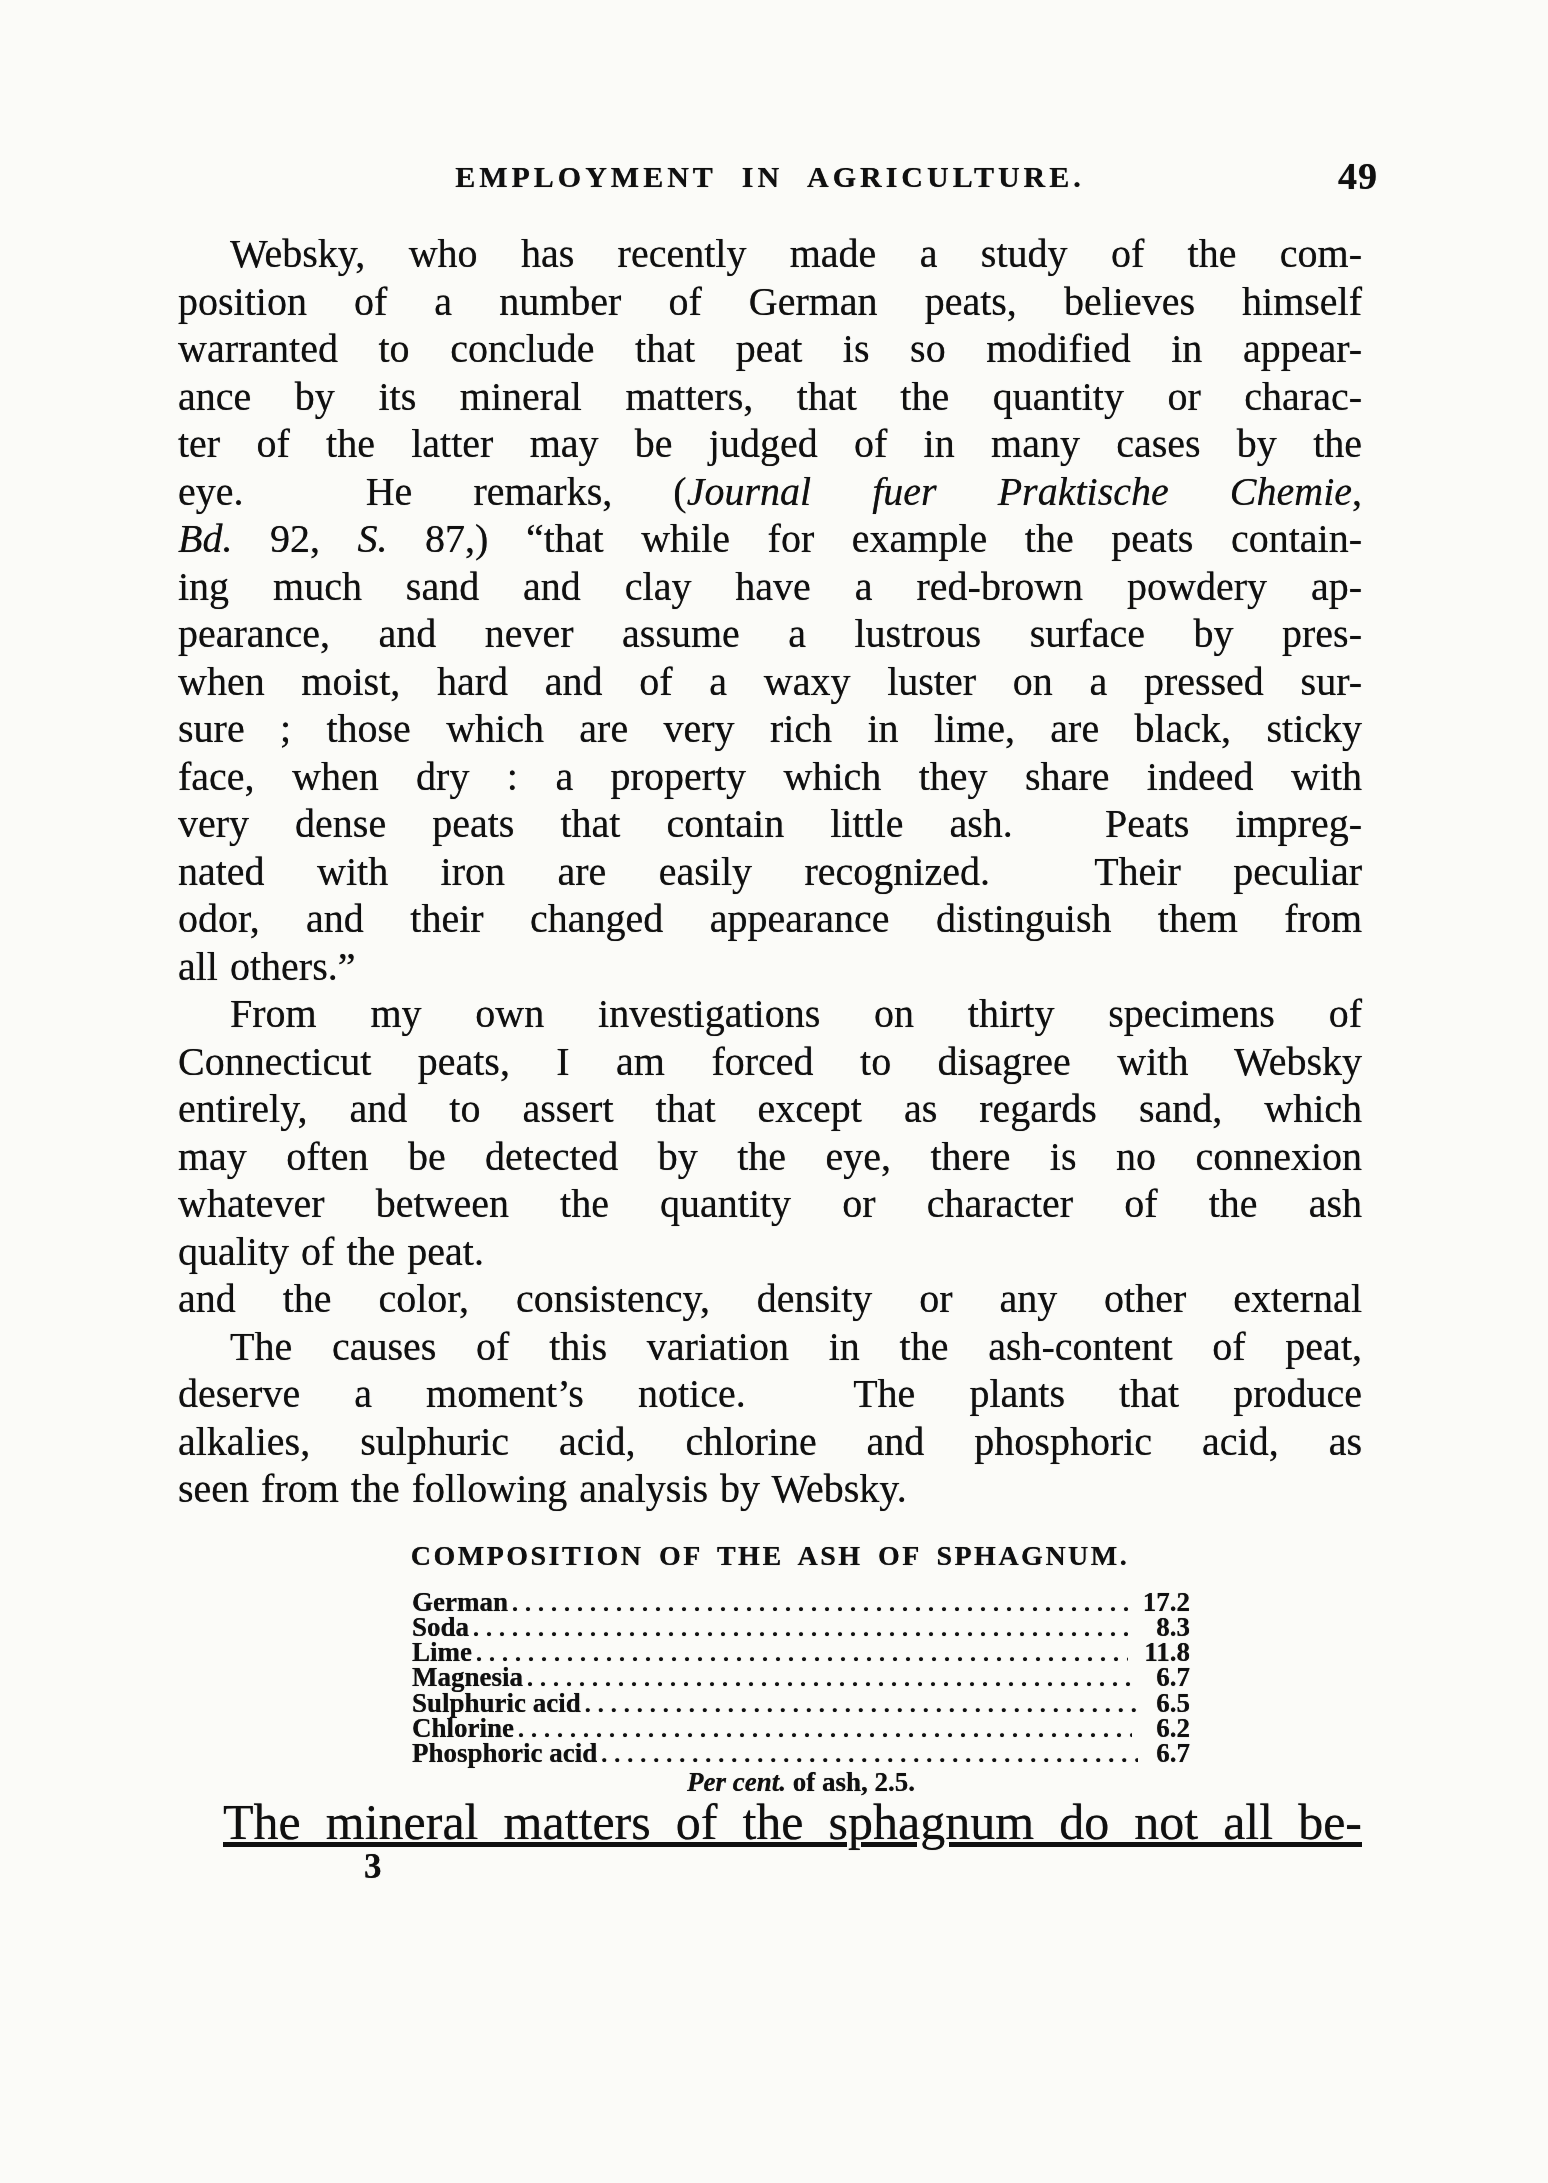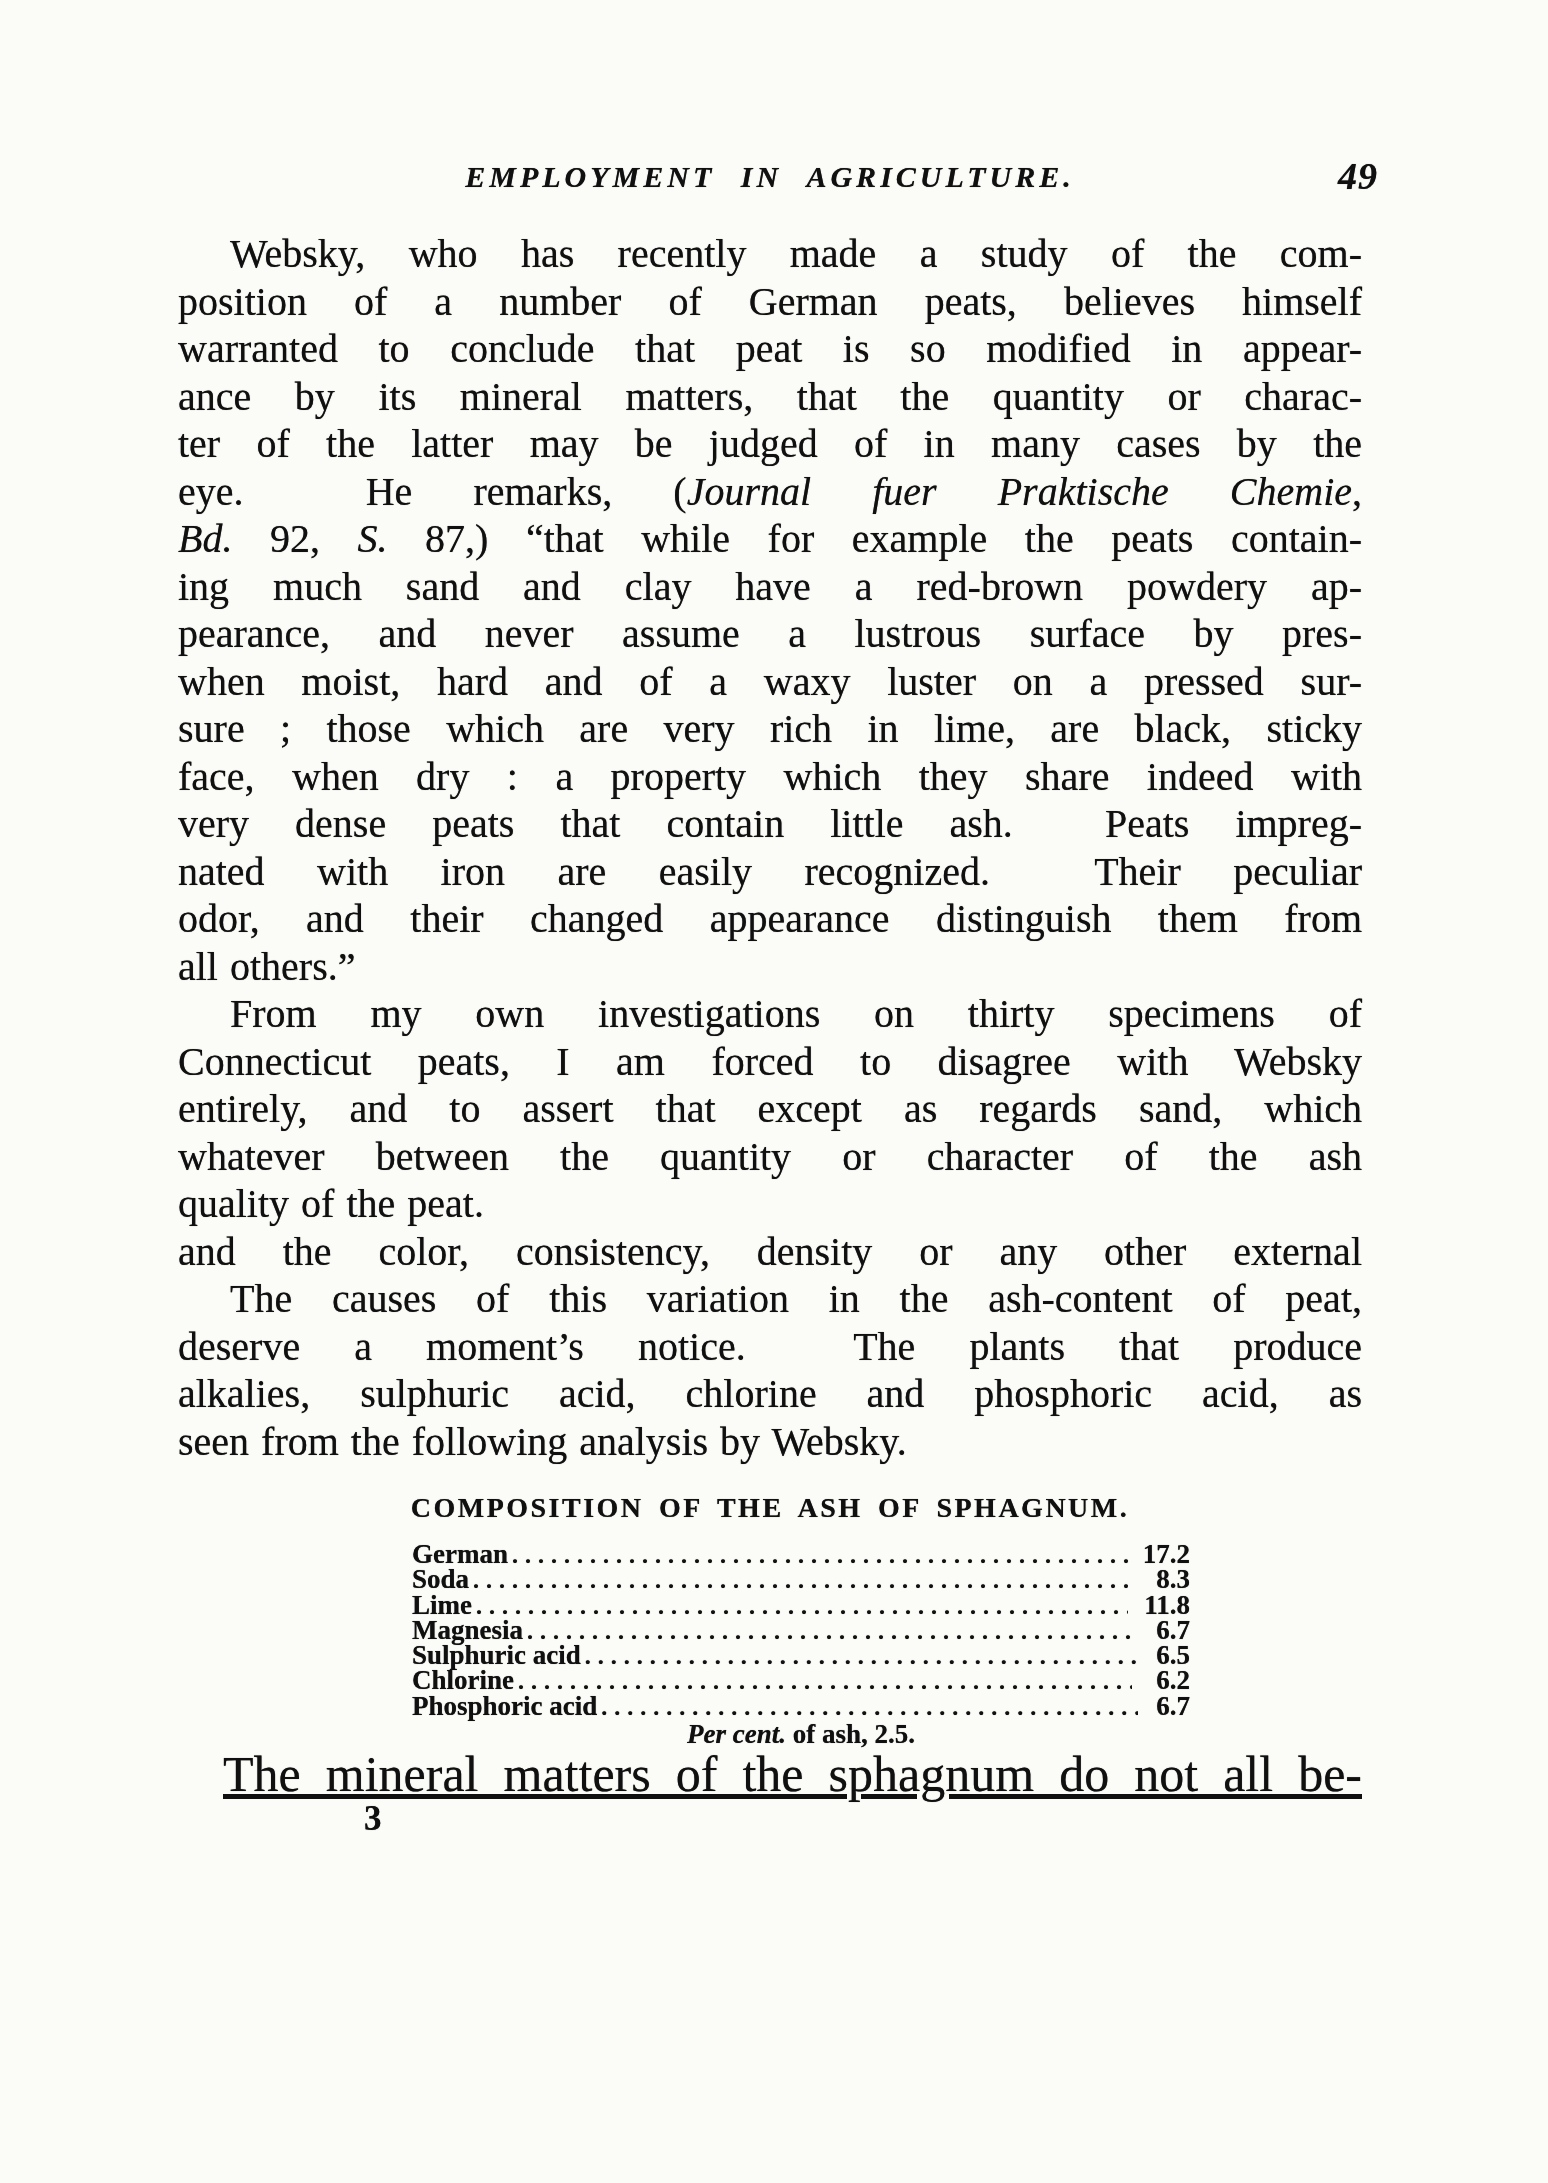--- a/index.html
+++ b/index.html
@@ -21,21 +21,20 @@
     text-shadow: 0 0 0.7px rgba(10,10,10,0.75);
   }
   .text-block { width: 1184px; position: relative; }
 
   
   .running-head {
     position: relative;
     width: 1184px;
     height: 38px;
     text-align: center;
-    font-style: italic;
   }
   .head-title {
     font-size: 30px;
     font-weight: bold;
     letter-spacing: 4px;
     word-spacing: 14px;
   }
   .page-num {
     position: absolute;
     right: -16px;
@@ -158,20 +157,21 @@
         <div class="line"><span>face, when dry&nbsp;: a property which they share indeed with</span></div>
         <div class="line"><span>very dense peats that contain little ash.&nbsp; Peats impreg-</span></div>
         <div class="line"><span>nated with iron are easily recognized.&nbsp; Their peculiar</span></div>
         <div class="line"><span>odor, and their changed appearance distinguish them from</span></div>
         <div class="line last"><span>all others.”</span></div>
       </div>
       <div class="paragraph">
         <div class="line first"><span>From my own investigations on thirty specimens of</span></div>
         <div class="line"><span>Connecticut peats, I am forced to disagree with Websky</span></div>
         <div class="line"><span>entirely, and to assert that except as regards sand, which</span></div>
+        <div class="line"><span>may often be detected by the eye, there is no connexion</span></div>
         <div class="line"><span>whatever between the quantity or character of the ash</span></div>
         <div class="line last"><span>quality of the peat.</span></div>
         <div class="line"><span>and the color, consistency, density or any other external</span></div>
       </div>
       <div class="paragraph">
         <div class="line first"><span>The causes of this variation in the ash-content of peat,</span></div>
         <div class="line"><span>deserve a moment’s notice.&nbsp; The plants that produce</span></div>
         <div class="line"><span>alkalies, sulphuric acid, chlorine and phosphoric acid, as</span></div>
         <div class="line last"><span>seen from the following analysis by Websky.</span></div>
       </div>

